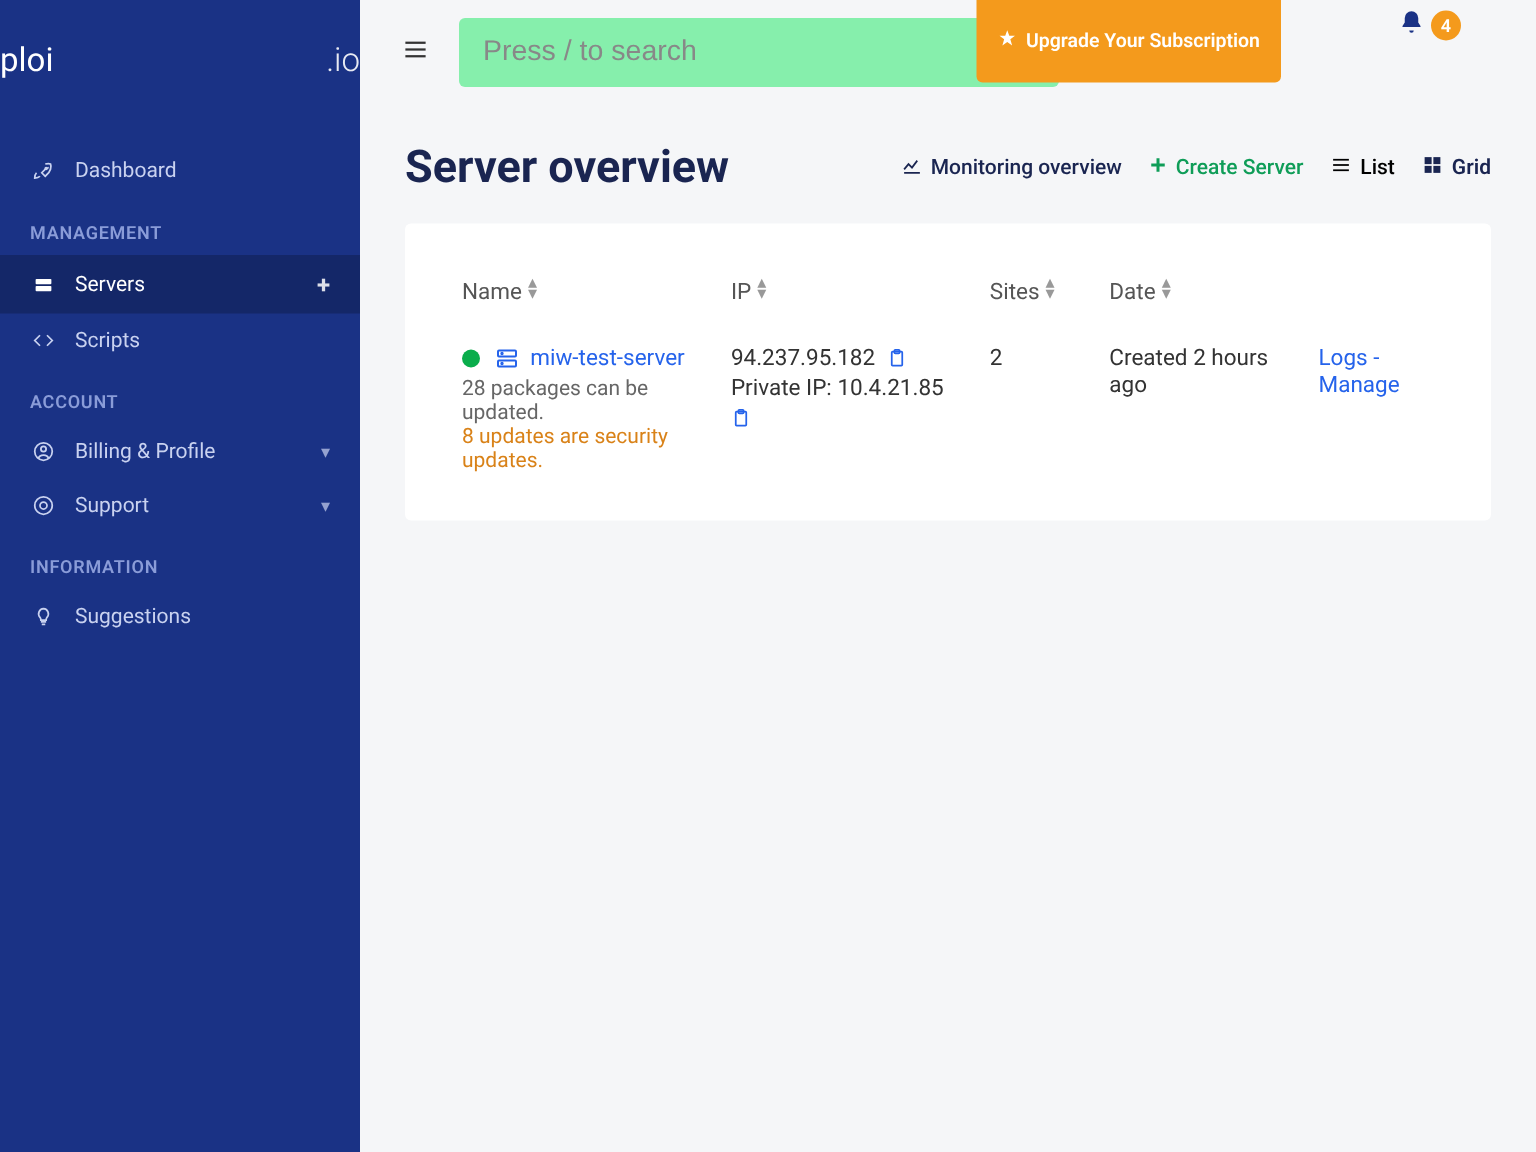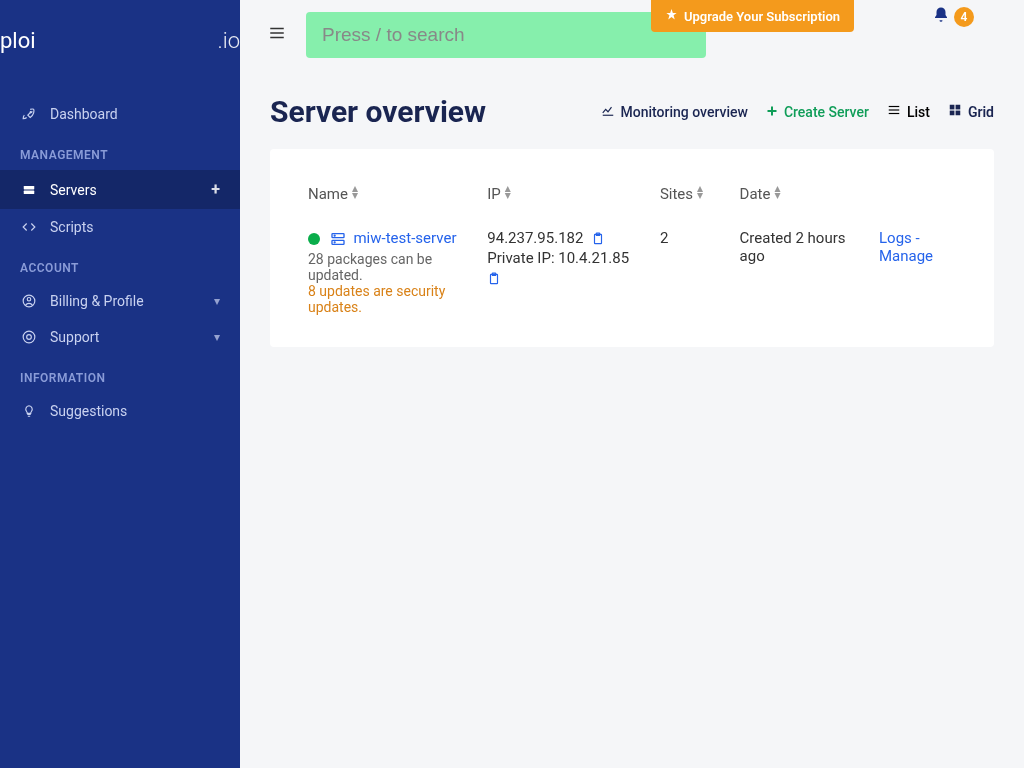--- a/index.html
+++ b/index.html
@@ -20,21 +20,21 @@
 .nav-item .nav-plus { margin-left: auto; font-size: 16px; font-weight: bold; opacity: 0.85; }
 
 
 .main { flex: 1; display: flex; flex-direction: column; background: #f5f6f8; }
 .topbar { display: flex; align-items: center; padding: 12px 24px 0 24px; gap: 16px; position: relative; }
 .hamburger { font-size: 18px; color: #333; cursor: pointer; padding: 4px; }
 .search-box { flex: 0 0 400px; }
 .search-box input { width: 100%; padding: 12px 16px; border: none; background: #86efac; border-radius: 4px; font-size: 19px; color: #555; outline: none; }
 .search-box input::placeholder { color: #888; }
 .topbar-spacer { flex: 1; }
-.upgrade-btn { background: #f49a1c; color: #fff; padding: 8px 14px; font-size: 13px; font-weight: 600; border-radius: 0 0 4px 4px; display: flex; align-items: center; gap: 6px; cursor: pointer; position: absolute; top: 0; right: 170px; }
+.upgrade-btn { background: #f49a1c; color: #fff; padding: 19px 14px; font-size: 13px; font-weight: 600; border-radius: 0 0 4px 4px; display: flex; align-items: center; gap: 6px; cursor: pointer; position: absolute; top: 0; right: 170px; }
 .notif-wrap { display: flex; align-items: center; gap: 4px; cursor: pointer; position: absolute; top: 6px; right: 50px; }
 .bell-icon { color: #1a3285; }
 .notif-badge { background: #f49a1c; color: #fff; width: 20px; height: 20px; border-radius: 50%; font-size: 12px; font-weight: 600; display: flex; align-items: center; justify-content: center; }
 .user-menu { display: flex; align-items: center; gap: 10px; cursor: pointer; margin-top: 28px; }
 .user-avatar { width: 32px; height: 32px; border-radius: 50%; border: 3px solid #2563eb; display: flex; align-items: center; justify-content: center; }
 .user-avatar-inner { width: 18px; height: 18px; border-radius: 50%; background: #2563eb; position: relative; }
 .user-avatar-inner::after { content: ""; position: absolute; top: 3px; left: 50%; width: 2px; height: 7px; background: #fff; transform: translateX(-50%); }
 .user-name { font-size: 16px; color: #1a2551; font-weight: 500; }
 .chevron-down { color: #1a2551; }
 

